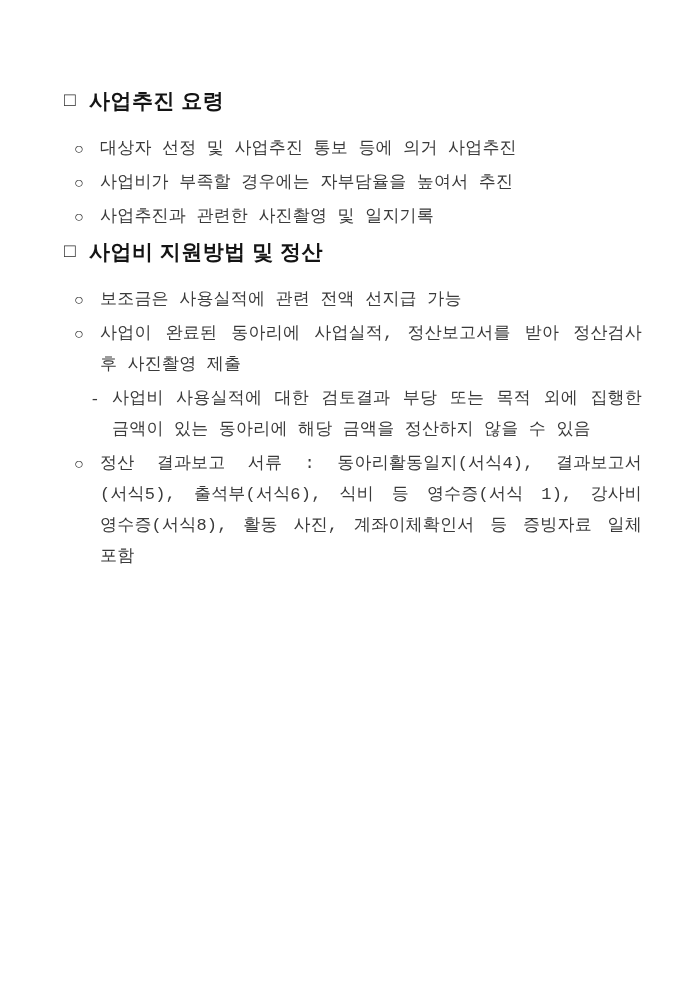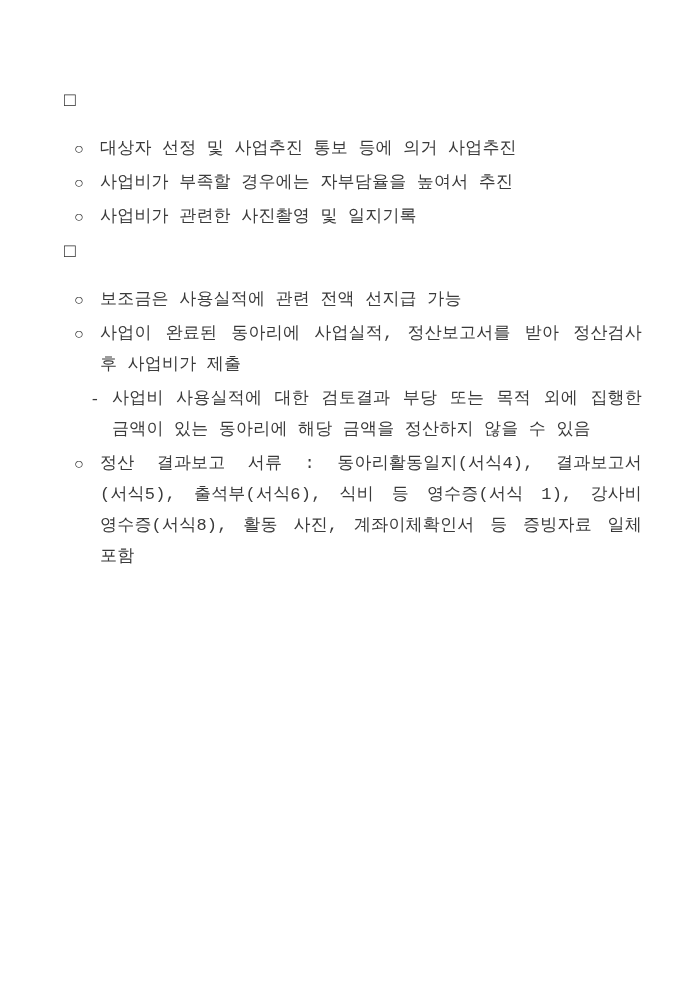--- a/index.html
+++ b/index.html
@@ -78,52 +78,54 @@
   }
 </style>
 </head>
 <body>
 
 <div class="page">
   <div id="sections-root">
   <div class="section">
     <h2 class="section-title">
       <span class="square-marker">□</span>
+      <span>사업추진 요령</span>
     </h2>
     <div class="items">
   <div class="item">
     <span class="marker">○</span>
     <span class="text">대상자 선정 및 사업추진 통보 등에 의거 사업추진</span>
   </div>
 
   <div class="item">
     <span class="marker">○</span>
     <span class="text">사업비가 부족할 경우에는 자부담율을 높여서 추진</span>
   </div>
 
   <div class="item">
     <span class="marker">○</span>
-    <span class="text">사업비가 관련한 사진촬영 및 일지기록</span>
+    <span class="text">사업추진과 관련한 사진촬영 및 일지기록</span>
   </div>
 </div>
   </div>
 
   <div class="section">
     <h2 class="section-title">
       <span class="square-marker">□</span>
+      <span>사업비 지원방법 및 정산</span>
     </h2>
     <div class="items">
   <div class="item">
     <span class="marker">○</span>
     <span class="text">보조금은 사용실적에 관련 전액 선지급 가능</span>
   </div>
 
   <div class="item">
     <span class="marker">○</span>
-    <span class="text">사업이 완료된 동아리에 사업실적, 정산보고서를 받아 정산검사 후 사업비가 제출</span>
+    <span class="text">사업이 완료된 동아리에 사업실적, 정산보고서를 받아 정산검사 후 사진촬영 제출</span>
   </div>
 
   <div class="item dash-item">
     <span class="marker">-</span>
     <span class="text">사업비 사용실적에 대한 검토결과 부당 또는 목적 외에 집행한 금액이 있는 동아리에 해당 금액을 정산하지 않을 수 있음</span>
   </div>
 
   <div class="item">
     <span class="marker">○</span>
     <span class="text">정산 결과보고 서류 : 동아리활동일지(서식4), 결과보고서(서식5), 출석부(서식6), 식비 등 영수증(서식 1), 강사비 영수증(서식8), 활동 사진, 계좌이체확인서 등 증빙자료 일체 포함</span>

